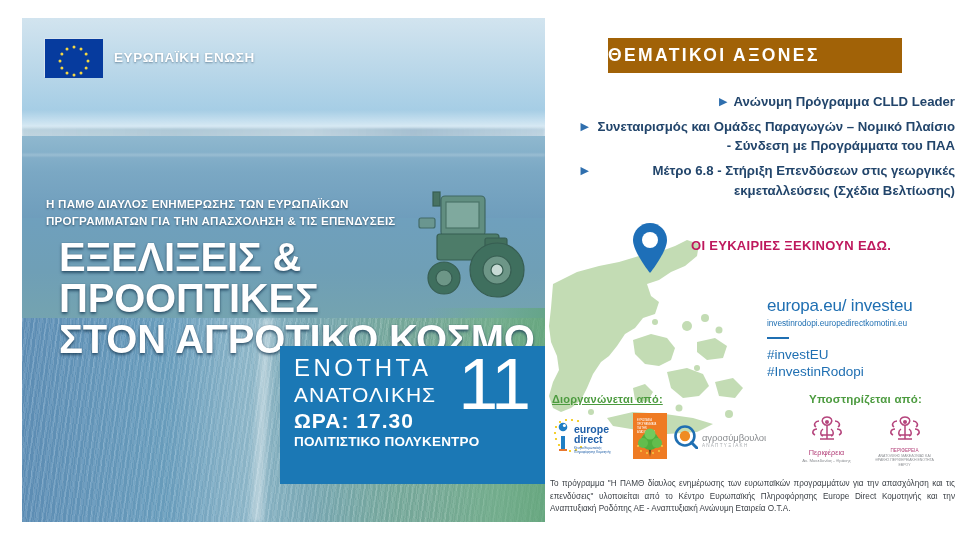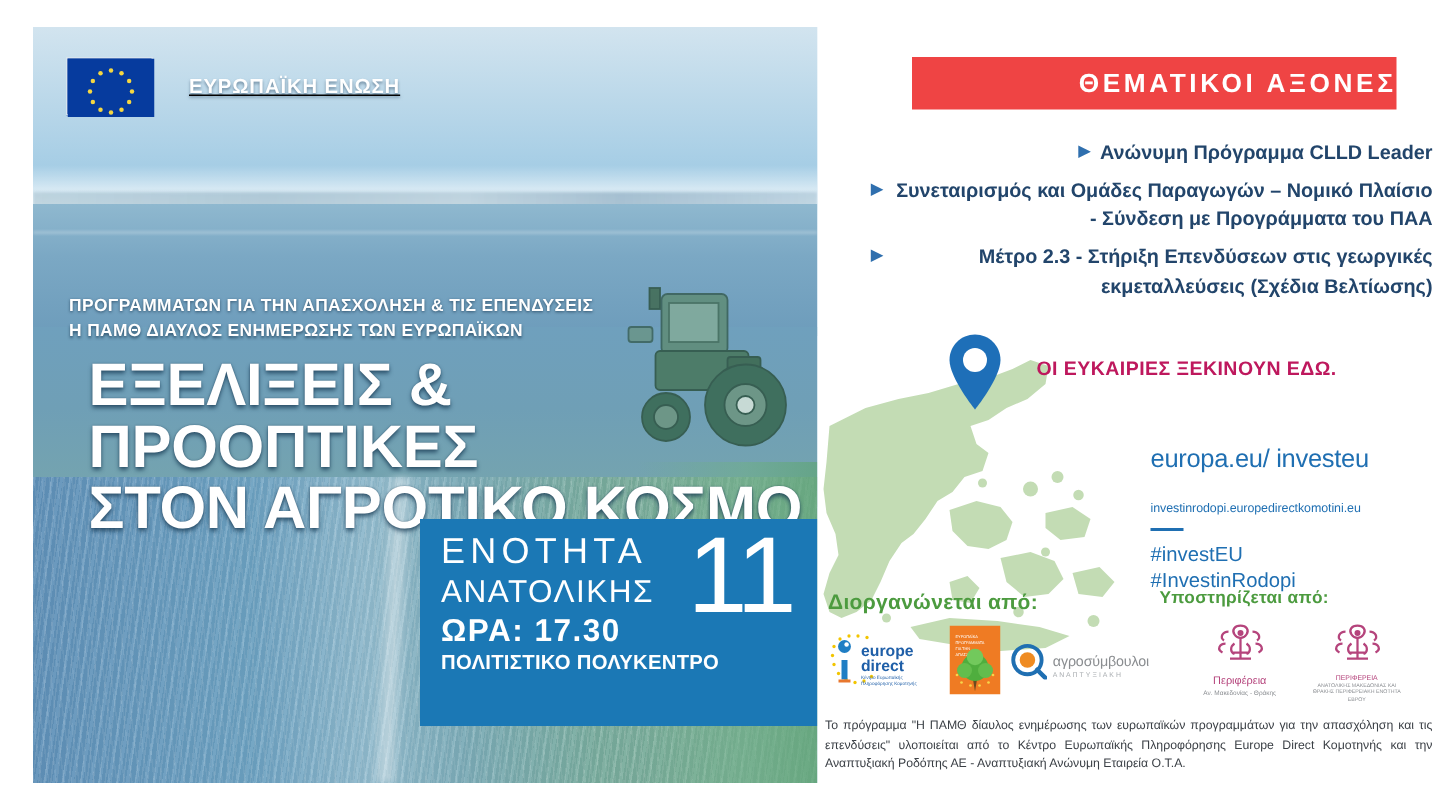--- a/index.html
+++ b/index.html
@@ -73,21 +73,21 @@
   
   .greenstrip{
     position:absolute; right:0; top:290px; width:120px; height:214px;
     background: linear-gradient(to right, rgba(120,175,150,0) 0%, rgba(110,175,135,.55) 60%, rgba(95,165,120,.7) 100%);
   }
   
   .tractor{ position:absolute; right:6px; top:160px; width:150px; height:130px; opacity:.92; }
 
   .eu-badge{
     position:absolute; left:22px; top:20px;
-    display:flex; align-items:center; gap:24px;text-decoration:underline;
+    display:flex; align-items:center; gap:12px;
   }
   .eu-flag{
     width:58px; height:39px; background:#053a9b;
     border:1px solid #d8e4ee; position:relative;
   }
   .eu-label{
     color:#fff; font-weight:bold; font-size:13.5px; letter-spacing:.6px;
     text-shadow:0 1px 2px rgba(40,70,95,.55);
   }
   .kicker{
@@ -116,22 +116,22 @@
   }
   .dday{ font-size:24px; letter-spacing:3.5px; font-weight:400; }
   .dmonth{ font-size:21px; letter-spacing:1px; font-weight:400; margin-top:1px; }
   .dtime{ font-size:21px; font-weight:bold; letter-spacing:1px; margin-top:2px; }
   .dvenue{ font-size:13.5px; font-weight:bold; letter-spacing:.2px; margin-top:6px; }
   .daddr{ font-size:11.5px; font-weight:bold; letter-spacing:.1px; margin-top:2px; }
 
   
   .right{ position:absolute; left:545px; top:0; width:415px; height:540px; background:#fff; }
   .axes-bar{
-    position:absolute; left:63px; top:38px; width:323px; height:35px;
-    background:#ef4444; display:flex; align-items:center; justify-content:flex-end;
+    position:absolute; left:63px; top:38px; width:294px; height:35px;
+    background:#a16207; display:flex; align-items:center; justify-content:flex-start;
   }
   .axes-bar span{
     color:#fff; font-weight:bold; font-size:17.5px; letter-spacing:2.4px;
   }
   .bullets{ position:absolute; left:10px; top:92px; width:400px; }
   .bullet{
     display:flex; gap:6px; margin-bottom:6px; justify-content:flex-end;
   }
   .bullet .tri{
     color:#2f6fae; font-size:11px; line-height:1.45; flex:0 0 auto; padding-top:2px;
@@ -143,29 +143,29 @@
   .bullet.b1 .btext{ white-space:nowrap; }
 
   
   .mapwrap{ position:absolute; left:2px; top:222px; width:220px; height:250px; }
   .tagline{
     position:absolute; left:113px; top:238px;
     color:#be185d; font-weight:bold; font-size:13px; letter-spacing:.3px;margin-left:33px;
   }
   .urlblock{ position:absolute; left:222px; top:296px; width:190px; }
   .url1{ color:#1f6fb2; font-size:17px; letter-spacing:-.2px; }
-  .url2{ color:#1f6fb2; font-size:8.3px; letter-spacing:-.05px; margin-top:17px; }
+  .url2{ color:#1f6fb2; font-size:8.3px; letter-spacing:-.05px; margin-top:2px; }
   .rule{ width:22px; height:2px; background:#1f6fb2; margin:9px 0 7px; }
   .tag1,.tag2{ color:#1f6fb2; font-size:13.5px; line-height:1.28; }
 
   
   .orgblock{ position:absolute; left:7px; top:393px; width:230px; }
   .supblock{ position:absolute; left:228px; top:393px; width:185px; }
-  .orgtitle{ color:#4c9b3f; font-weight:bold; font-size:14px; letter-spacing:.2px; }
-  .suptitle{ color:#4c9b3f; font-weight:bold; font-size:11.5px; letter-spacing:.2px; text-align:left; }
+  .orgtitle{ color:#4c9b3f; font-weight:bold; font-size:11px; letter-spacing:.2px;text-decoration:underline; }
+  .suptitle{ color:#4c9b3f; font-weight:bold; font-size:11.5px; letter-spacing:.2px; text-align:center; }
   .orgrow{ display:flex; align-items:center; gap:7px; margin-top:8px; }
   .suprow{ display:flex; align-items:flex-start; justify-content:center; gap:16px; margin-top:8px; }
 
   .ed-logo{ width:74px; height:40px; position:relative; }
   .poster-mini{ width:34px; height:46px; }
   .agro-logo{ width:92px; height:26px; display:flex; align-items:flex-end; gap:4px; }
   .agro-text{ display:flex; flex-direction:column; line-height:1; }
   .agro-t1{ color:#8a8d90; font-size:9.5px; letter-spacing:-.1px; }
   .agro-t2{ color:#a9adb1; font-size:4.6px; letter-spacing:.1px; margin-top:1.5px; }
 
@@ -227,22 +227,22 @@
               <circle cx="15" cy="22" r="1.5"></circle>
             <circle cx="16.9" cy="15" r="1.5"></circle>
               <circle cx="22" cy="9.9" r="1.5"></circle>
           </g>
         </svg>
       </div>
       <div class="eu-label">ΕΥΡΩΠΑΪΚΗ ΕΝΩΣΗ</div>
     </div>
 
     <div class="kicker">
+      <div>Η ΠΑΜΘ ΔΙΑΥΛΟΣ ΕΝΗΜΕΡΩΣΗΣ ΤΩΝ ΕΥΡΩΠΑΪΚΩΝ</div>
       <div>ΠΡΟΓΡΑΜΜΑΤΩΝ ΓΙΑ ΤΗΝ ΑΠΑΣΧΟΛΗΣΗ &amp; ΤΙΣ ΕΠΕΝΔΥΣΕΙΣ</div>
-      <div>Η ΠΑΜΘ ΔΙΑΥΛΟΣ ΕΝΗΜΕΡΩΣΗΣ ΤΩΝ ΕΥΡΩΠΑΪΚΩΝ</div>
     </div>
 
     <div class="headline">
       <span class="l1">ΕΞΕΛΙΞΕΙΣ &amp; ΠΡΟΟΠΤΙΚΕΣ</span>
       <span class="l2">ΣΤΟΝ ΑΓΡΟΤΙΚΟ ΚΟΣΜΟ</span>
     </div>
 
     <div class="datebox">
       <div class="daywrap">
         <div class="dnum">11</div>
@@ -264,21 +264,21 @@
       <div class="bullet b1">
         <span class="tri">▶</span>
         <span class="btext">Ανώνυμη Πρόγραμμα CLLD Leader</span>
       </div>
       <div class="bullet">
         <span class="tri">▶</span>
         <span class="btext">Συνεταιρισμός και Ομάδες Παραγωγών – Νομικό Πλαίσιο - Σύνδεση με Προγράμματα του ΠΑΑ</span>
       </div>
       <div class="bullet">
         <span class="tri">▶</span>
-        <span class="btext">Μέτρο 2.3 - Στήριξη Επενδύσεων στις γεωργικές εκμεταλλεύσεις (Σχέδια Βελτίωσης)</span>
+        <span class="btext">Μέτρο 6.8 - Στήριξη Επενδύσεων στις γεωργικές εκμεταλλεύσεις (Σχέδια Βελτίωσης)</span>
       </div>
     </div>
 
     <div class="mapwrap">
       <svg viewBox="0 0 220 250" width="220" height="250">
         <g fill="#c3dcb4">
           <path d="M6,62 L30,50 L52,44 L72,40 L92,34 L112,30 L128,24 L140,18 L152,22 L150,34
                    L138,44 L124,50 L112,58 L100,62 L104,74 L112,80 L108,92 L96,96 L88,106
                    L78,112 L70,124 L62,134 L54,140 L46,152 L40,166 L34,178 L24,186 L14,190
                    L6,186 L2,174 L6,160 L12,148 L10,134 L4,120 L2,104 L4,86 Z"></path>

